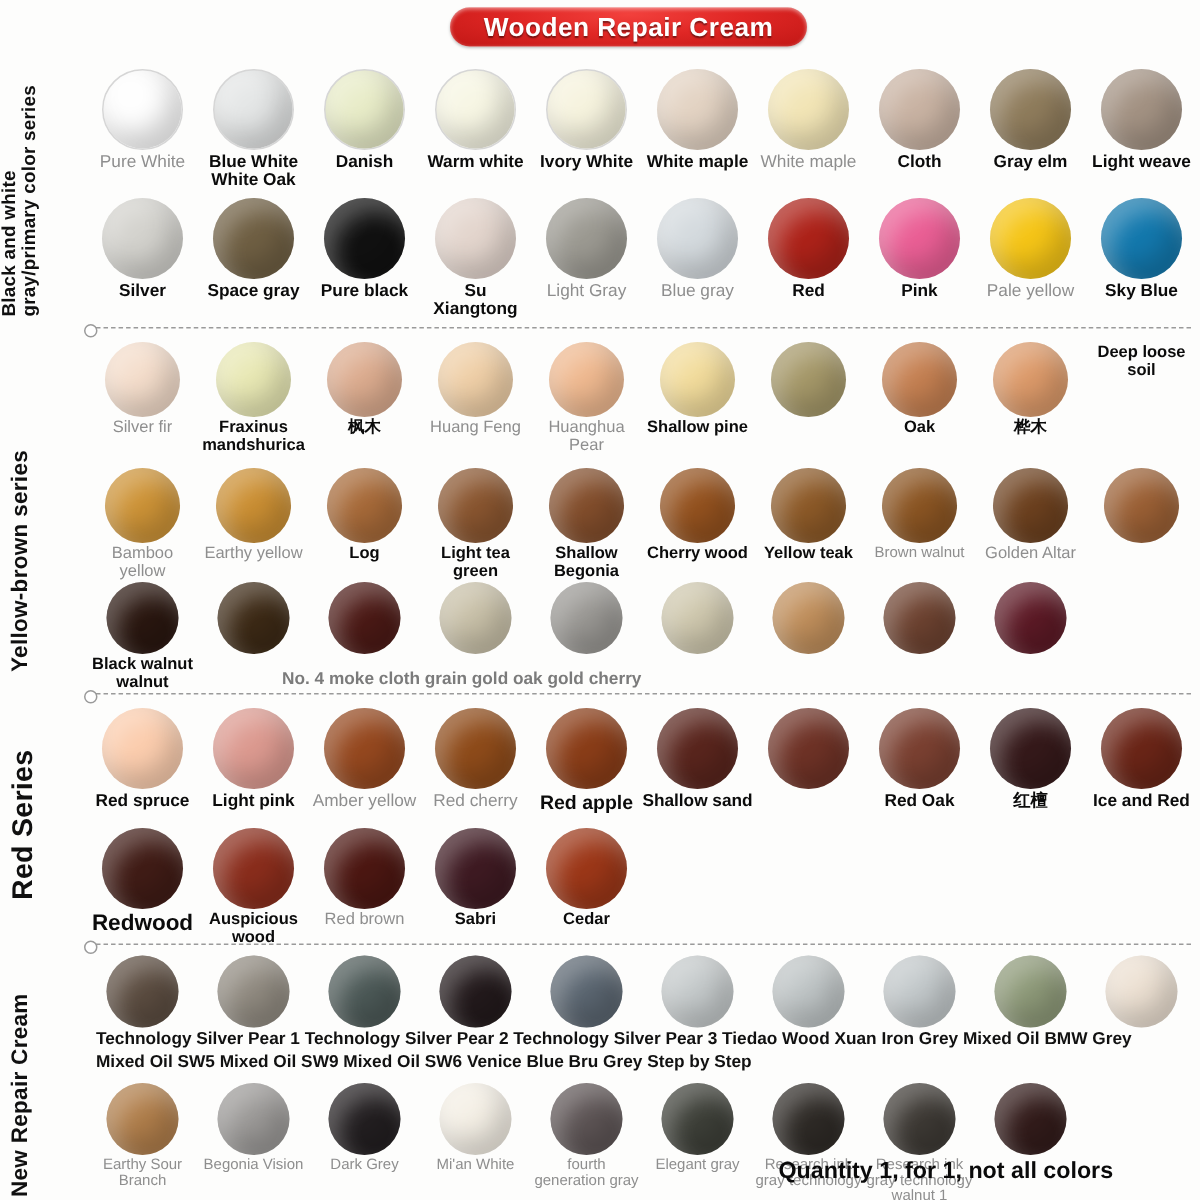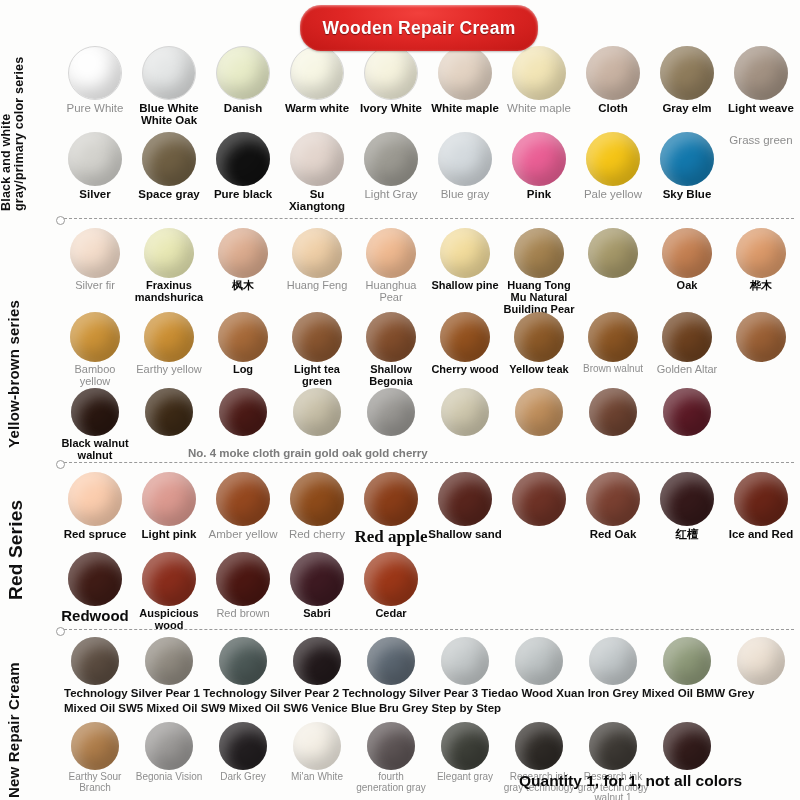--- a/index.html
+++ b/index.html
@@ -13,21 +13,21 @@
   #page {
     position: relative;
     width: 800px; height: 800px;
     background: #fdfdfc;
   }
 
   
   #title-pill {
     position: absolute;
     left: 300px; top: 5px;
-    width: 238px; height: 46px;
+    width: 238px; height: 26px;
     border-radius: 21px;
     background: radial-gradient(ellipse at 50% 18%, #f2403c 0%, #e02725 45%, #c11715 100%);
     box-shadow: inset 0 1px 3px rgba(255,255,255,.55), 0 1px 2px rgba(0,0,0,.25);
     display: flex; align-items: center; justify-content: center;
     z-index: 40;
   }
   #title-pill .t {
     color: #ffffff;
     font-size: 17.5px;
     font-weight: bold;
@@ -218,20 +218,24 @@
         </div>
         <div class="cell">
           <div class="blob sheen" style="width: 54px; height: 54px; background: rgb(156, 154, 146);"></div>
           <div class="cap g" style="font-size: 11.5px;">Light Gray</div>
         </div>
         <div class="cell">
           <div class="blob sheen" style="width: 54px; height: 54px; background: rgb(212, 218, 222);"></div>
           <div class="cap g" style="font-size: 11.5px;">Blue gray</div>
         </div>
         <div class="cell">
+          <div class="blob sheen" style="width: 54px; height: 54px; background: rgb(173, 34, 25);"></div>
+          <div class="cap b" style="font-size: 11.5px;">Red</div>
+        </div>
+        <div class="cell">
           <div class="blob sheen" style="width: 54px; height: 54px; background: rgb(234, 95, 149);"></div>
           <div class="cap b" style="font-size: 11.5px;">Pink</div>
         </div>
         <div class="cell">
           <div class="blob sheen" style="width: 54px; height: 54px; background: rgb(245, 197, 23);"></div>
           <div class="cap g" style="font-size: 11.5px;">Pale yellow</div>
         </div>
         <div class="cell">
           <div class="blob sheen" style="width: 54px; height: 54px; background: rgb(19, 120, 173);"></div>
           <div class="cap b" style="font-size: 11.5px;">Sky Blue</div>
@@ -259,24 +263,20 @@
         </div>
         <div class="cell">
           <div class="blob sheen" style="width: 50px; height: 50px; background: rgb(239, 185, 144);"></div>
           <div class="cap g" style="font-size: 11px;">Huanghua Pear</div>
         </div>
         <div class="cell">
           <div class="blob sheen" style="width: 50px; height: 50px; background: rgb(242, 220, 156);"></div>
           <div class="cap b" style="font-size: 11px;">Shallow pine</div>
         </div>
         <div class="cell">
-          <div class="blob sheen" style="width: 50px; height: 50px; background: rgb(165, 131, 80);"></div>
-          <div class="cap b" style="font-size: 11px;">Huang Tong Mu Natural Building Pear</div>
-        </div>
-        <div class="cell">
           <div class="blob sheen" style="width: 50px; height: 50px; background: rgb(165, 152, 105);"></div>
           <div class="cap b" style="font-size: 11px;"></div>
         </div>
         <div class="cell">
           <div class="blob sheen" style="width: 50px; height: 50px; background: rgb(197, 128, 82);"></div>
           <div class="cap b" style="font-size: 11px;">Oak</div>
         </div>
         <div class="cell">
           <div class="blob sheen" style="width: 50px; height: 50px; background: rgb(220, 154, 106);"></div>
           <div class="cap cjk" style="font-size: 11px;">桦木</div>
@@ -380,21 +380,21 @@
         <div class="cell">
           <div class="blob sheen" style="width: 54px; height: 54px; background: rgb(149, 72, 31);"></div>
           <div class="cap g" style="font-size: 11.5px;">Amber yellow</div>
         </div>
         <div class="cell">
           <div class="blob sheen" style="width: 54px; height: 54px; background: rgb(142, 75, 26);"></div>
           <div class="cap g" style="font-size: 11.5px;">Red cherry</div>
         </div>
         <div class="cell">
           <div class="blob sheen" style="width: 54px; height: 54px; background: rgb(138, 61, 24);"></div>
-          <div class="cap b" style="font-size: 17px; font-family: Liberation Serif, serif;">Red apple</div>
+          <div class="cap b" style="font-size: 13px;">Red apple</div>
         </div>
         <div class="cell">
           <div class="blob sheen" style="width: 54px; height: 54px; background: rgb(89, 37, 29);"></div>
           <div class="cap b" style="font-size: 11.5px;">Shallow sand</div>
         </div>
         <div class="cell">
           <div class="blob sheen" style="width: 54px; height: 54px; background: rgb(110, 50, 38);"></div>
           <div class="cap b" style="font-size: 11.5px;"></div>
         </div>
         <div class="cell">

